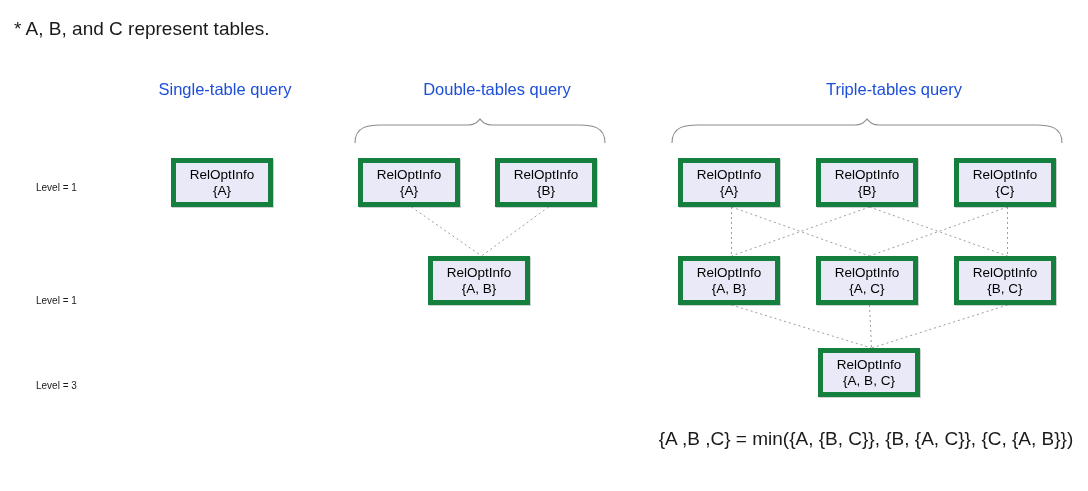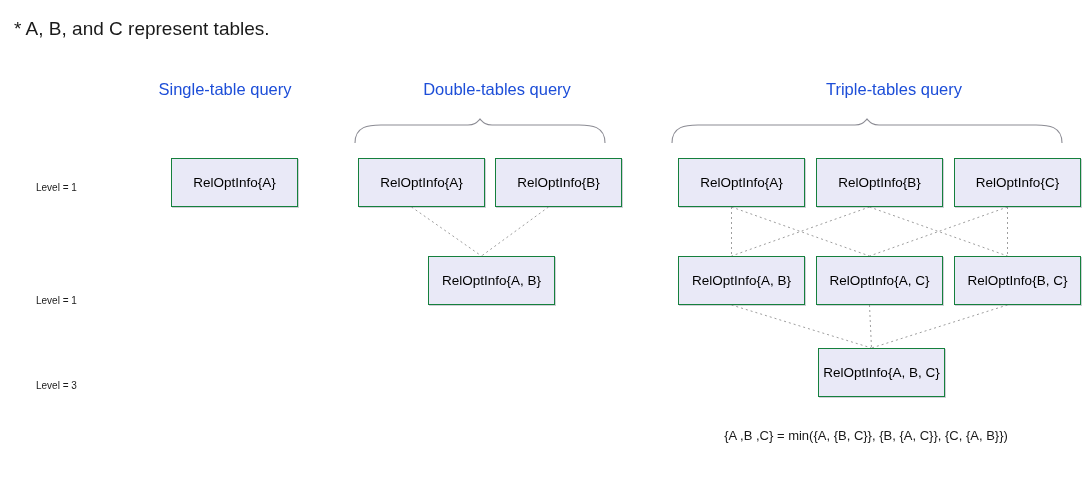--- a/index.html
+++ b/index.html
@@ -34,39 +34,39 @@
     transform: translateX(-50%);
   }
 
   .level-label {
     font-size: 10px;
     color: #1a1a1a;
     white-space: nowrap;
   }
 
   .node {
-    width: 127px;
+    width: 102px;
     height: 49px;
     background: #e9e9f7;
-    border: 1px solid #15803d;
+    border: 5px solid #15803d;
     box-sizing: border-box;
     display: flex;
-    flex-direction: row;
+    flex-direction: column;
     align-items: center;
     justify-content: center;
     line-height: 1.18;
     font-size: 13.5px;
     color: #000000;
     box-shadow: 1px 1px 0 rgba(120,120,140,0.35);
   }
   .node .l1 { white-space: nowrap; }
   .node .l2 { white-space: nowrap; }
 
   #formula {
-    font-size: 13px;
+    font-size: 19px;
     color: #1a1a1a;
     white-space: nowrap;
     transform: translateX(-50%);
   }
 
   svg.overlay {
     position: absolute;
     left: 0;
     top: 0;
     width: 1088px;

